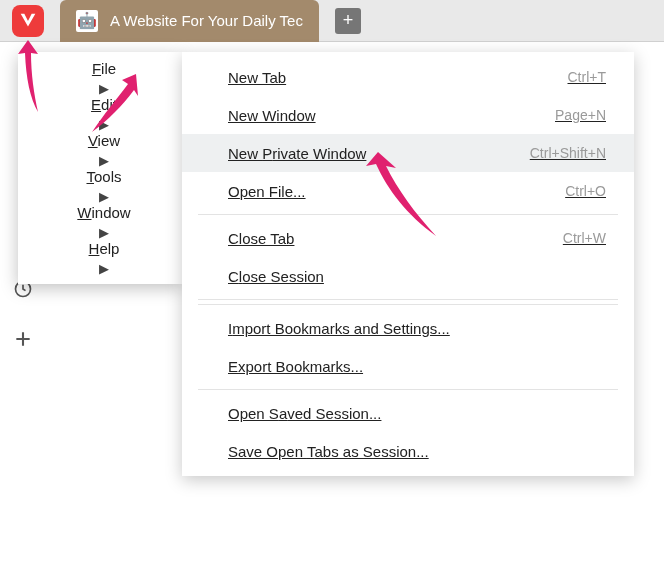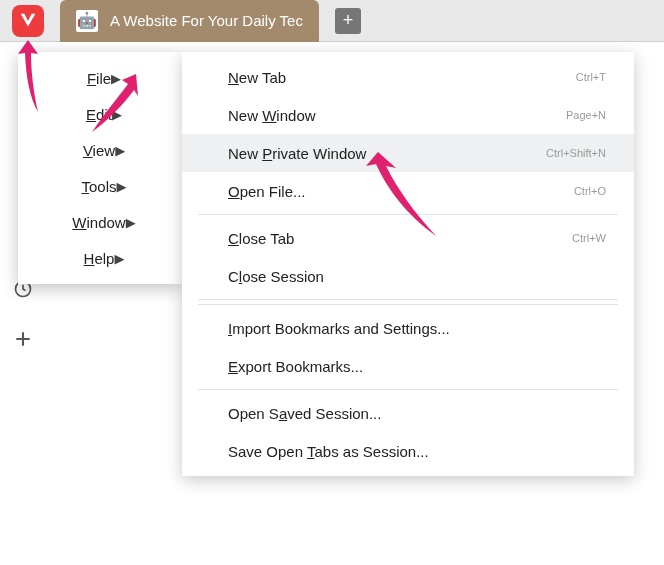--- a/index.html
+++ b/index.html
@@ -13,29 +13,29 @@
     .favicon { width: 22px; height: 22px; background: #fff; border-radius: 2px; display: flex; align-items: center; justify-content: center; font-size: 16px; }
     .tab-title { white-space: nowrap; overflow: hidden; }
     .newtab-btn { width: 26px; height: 26px; margin-left: 16px; background: #767676; color: #fff; display: flex; align-items: center; justify-content: center; font-size: 18px; border-radius: 3px; }
 
     
     .panel { position: absolute; left: 0; top: 260px; width: 46px; display: flex; flex-direction: column; align-items: center; gap: 28px; padding-top: 18px; }
     .panel .ico { width: 22px; height: 22px; color: #555; display:flex; align-items:center; justify-content:center; }
 
     
     .menubar { position: absolute; top: 52px; left: 18px; width: 164px; background: #fff; box-shadow: 0 4px 16px rgba(0,0,0,.25); padding: 8px 0; }
-    .menubar-item { height: 36px; display: flex; align-items: center; justify-content: center; padding: 0 18px 0 26px; }
+    .menubar-item { height: 36px; display: flex; align-items: center; justify-content: space-between; padding: 0 18px 0 26px; flex-direction: column; }
     .menubar-item .lbl span.u { text-decoration: underline; }
     .chev { color: #444; font-size: 13px; }
 
     
-    .submenu { position: absolute; top: 52px; left: 182px; width: 452px; background: #fff; box-shadow: 0 4px 16px rgba(0,0,0,.22); padding: 6px 0; }
+    .submenu { position: absolute; top: 52px; left: 182px; width: 452px; background: #fff; box-shadow: 0 4px 16px rgba(0,0,0,.22); padding: 6px 0; text-decoration: underline; }
     .sub-item { height: 38px; display: flex; align-items: center; justify-content: space-between; padding: 0 28px 0 46px; }
     .sub-item.hover { background: #eef0f1; align-items: center; }
-    .sub-item .shortcut { color: #9a9a9a; font-size: 11px; }
+    .sub-item .shortcut { color: #9a9a9a; font-size: 14px; }
     .sub-item .lbl span.u { text-decoration: underline; }
     .sep { height: 1px; background: #e3e3e3; margin: 4px 16px; }
 
     
     .arrow { position: absolute; pointer-events: none; }
     .arrow svg { display: block; }
   </style>
 </head>
 <body>
 

